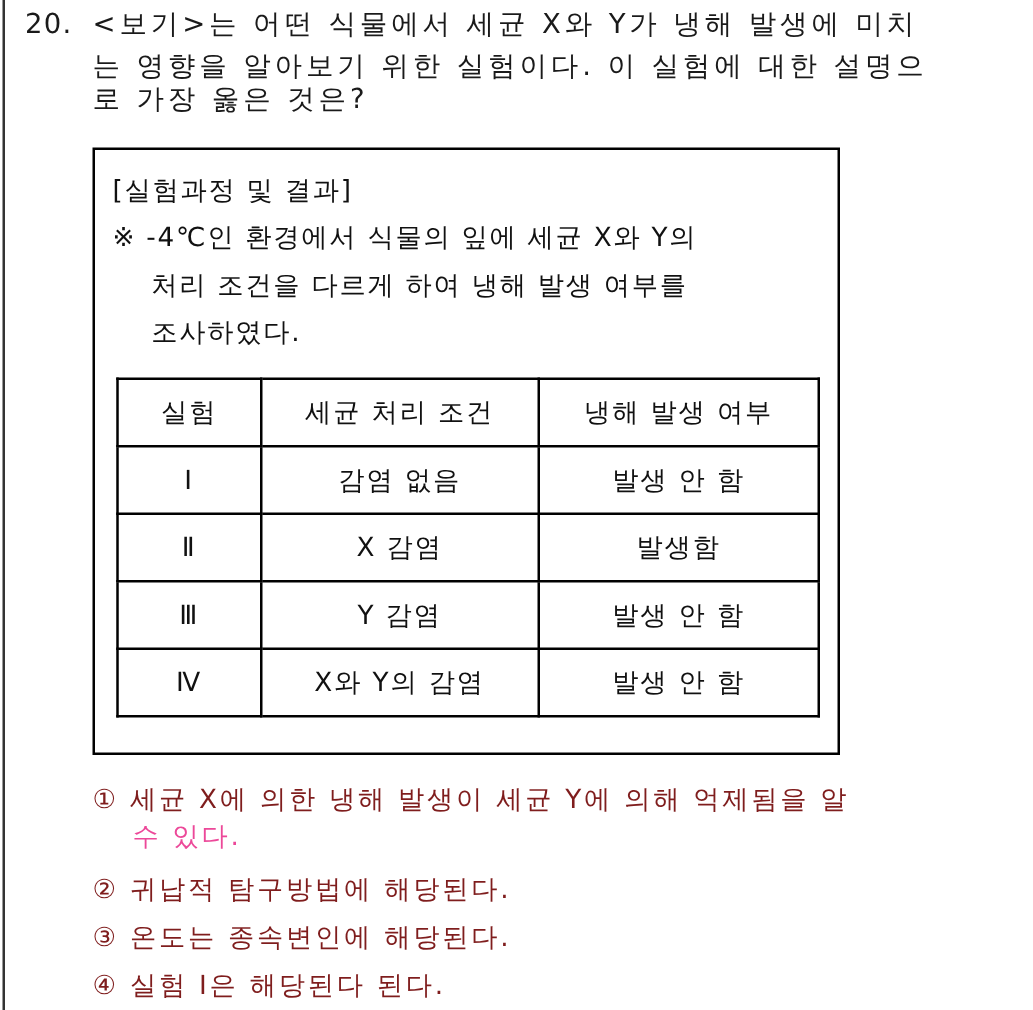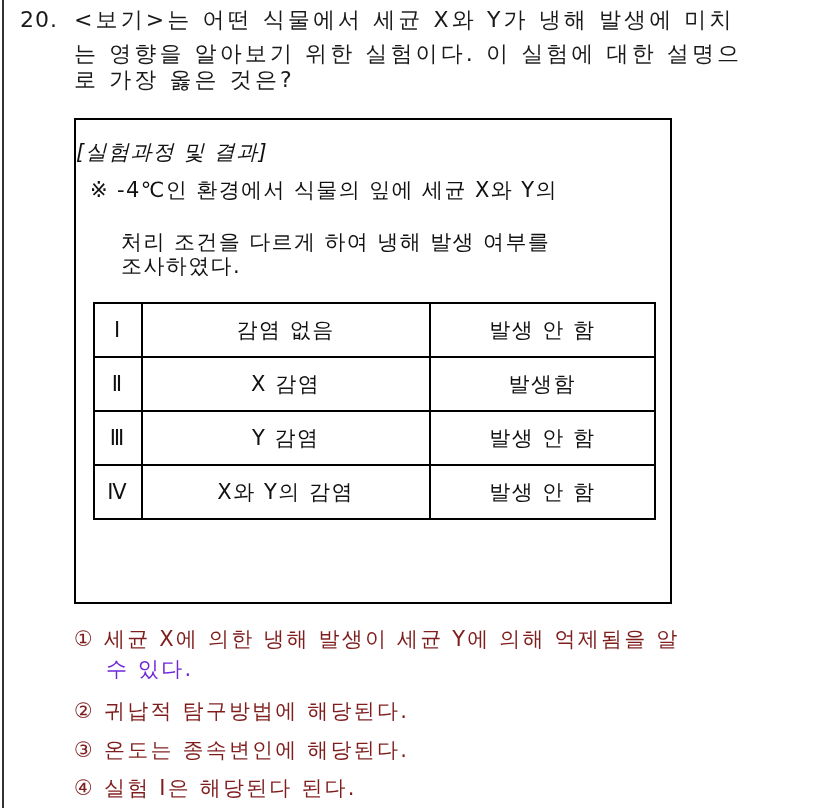--- a/index.html
+++ b/index.html
@@ -10,42 +10,47 @@
     .q-num { position: absolute; left: 20px; top: 6px; font-size: 22px; line-height: 28px; letter-spacing: 1px; }
     .box { position: absolute; left: 74px; top: 118px; width: 598px; height: 486px; border: 2px solid #000; box-sizing: border-box; }
     .box-text { position: absolute; font-size: 21px; line-height: 28px; white-space: nowrap; letter-spacing: 1.4px; color: #111; }
     table.results { position: absolute; left: 93px; top: 302px; width: 563px; border-collapse: collapse; }
     table.results td, table.results th { border: 2px solid #000; height: 52px; text-align: center; font-size: 21px; font-weight: normal; letter-spacing: 1.5px; padding: 0; color: #111; }
     table.results .c1 { width: 113px; }
     table.results .c2 { width: 221px; }
     table.results .c3 { width: 223px; }
     .choice { position: absolute; left: 74px; font-size: 21px; line-height: 28px; white-space: nowrap; letter-spacing: 2.2px; color: #7f1d1d; }
     .choice .mark { display: inline-block; width: 30px; letter-spacing: 0; }
-    .choice-cont { position: absolute; left: 106px; font-size: 21px; line-height: 28px; white-space: nowrap; letter-spacing: 2.2px; color: #6d28d9; }
+    .choice-cont { position: absolute; left: 106px; font-size: 21px; line-height: 28px; white-space: nowrap; letter-spacing: 2.2px; color: #ec4899; }
   </style>
 </head>
 <body>
 
 <div class="page-border"></div>
 
 <div>
   <span class="q-num">20.</span>
   <div class="q-line" style="left:74px; top:6px;">&lt;보기&gt;는 어떤 식물에서 세균 X와 Y가 냉해 발생에 미치</div>
   <div class="q-line" style="left:74px; top:40px;">는 영향을 알아보기 위한 실험이다. 이 실험에 대한 설명으</div>
   <div class="q-line" style="left:74px; top:66px;">로 가장 옳은 것은?</div>
 </div>
 
 <div class="box"></div>
-<div class="box-text" style="left:76px; top:138px;font-style:italic;">[실험과정 및 결과]</div>
+<div class="box-text" style="left:90px; top:138px;">[실험과정 및 결과]</div>
 <div class="box-text" style="left:90px; top:176px;">※ -4℃인 환경에서 식물의 잎에 세균 X와 Y의</div>
-<div class="box-text" style="left:121px; top:228px;text-align:right;">처리 조건을 다르게 하여 냉해 발생 여부를</div>
+<div class="box-text" style="left:121px; top:214px;text-align:right;">처리 조건을 다르게 하여 냉해 발생 여부를</div>
 <div class="box-text" style="left:121px; top:252px;">조사하였다.</div>
 
 <table class="results">
   <tbody>
+      <tr>
+    <th class="c1">실험</th>
+    <th class="c2">세균 처리 조건</th>
+    <th class="c3">냉해 발생 여부</th>
+  </tr>
   <tr>
     <td>Ⅰ</td>
     <td>감염 없음</td>
     <td>발생 안 함</td>
   </tr>
   <tr>
     <td>Ⅱ</td>
     <td>X 감염</td>
     <td>발생함</td>
   </tr>

